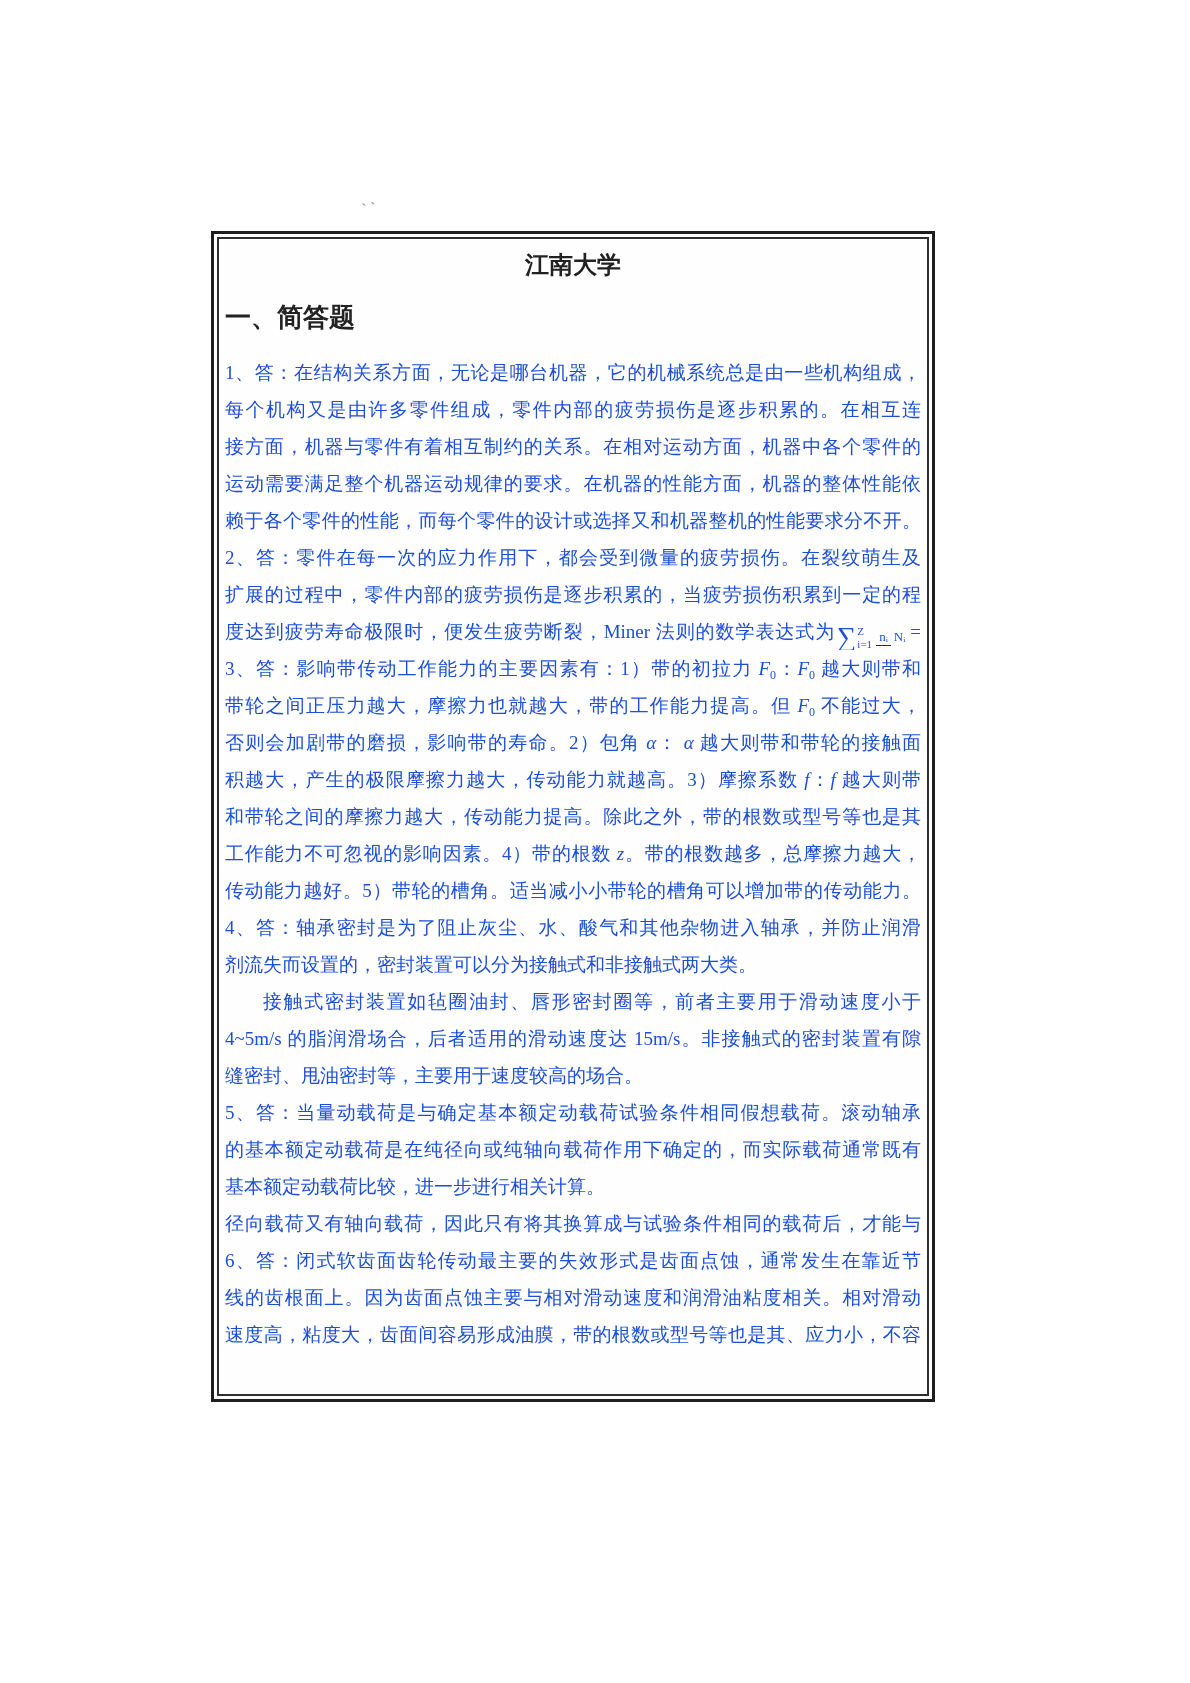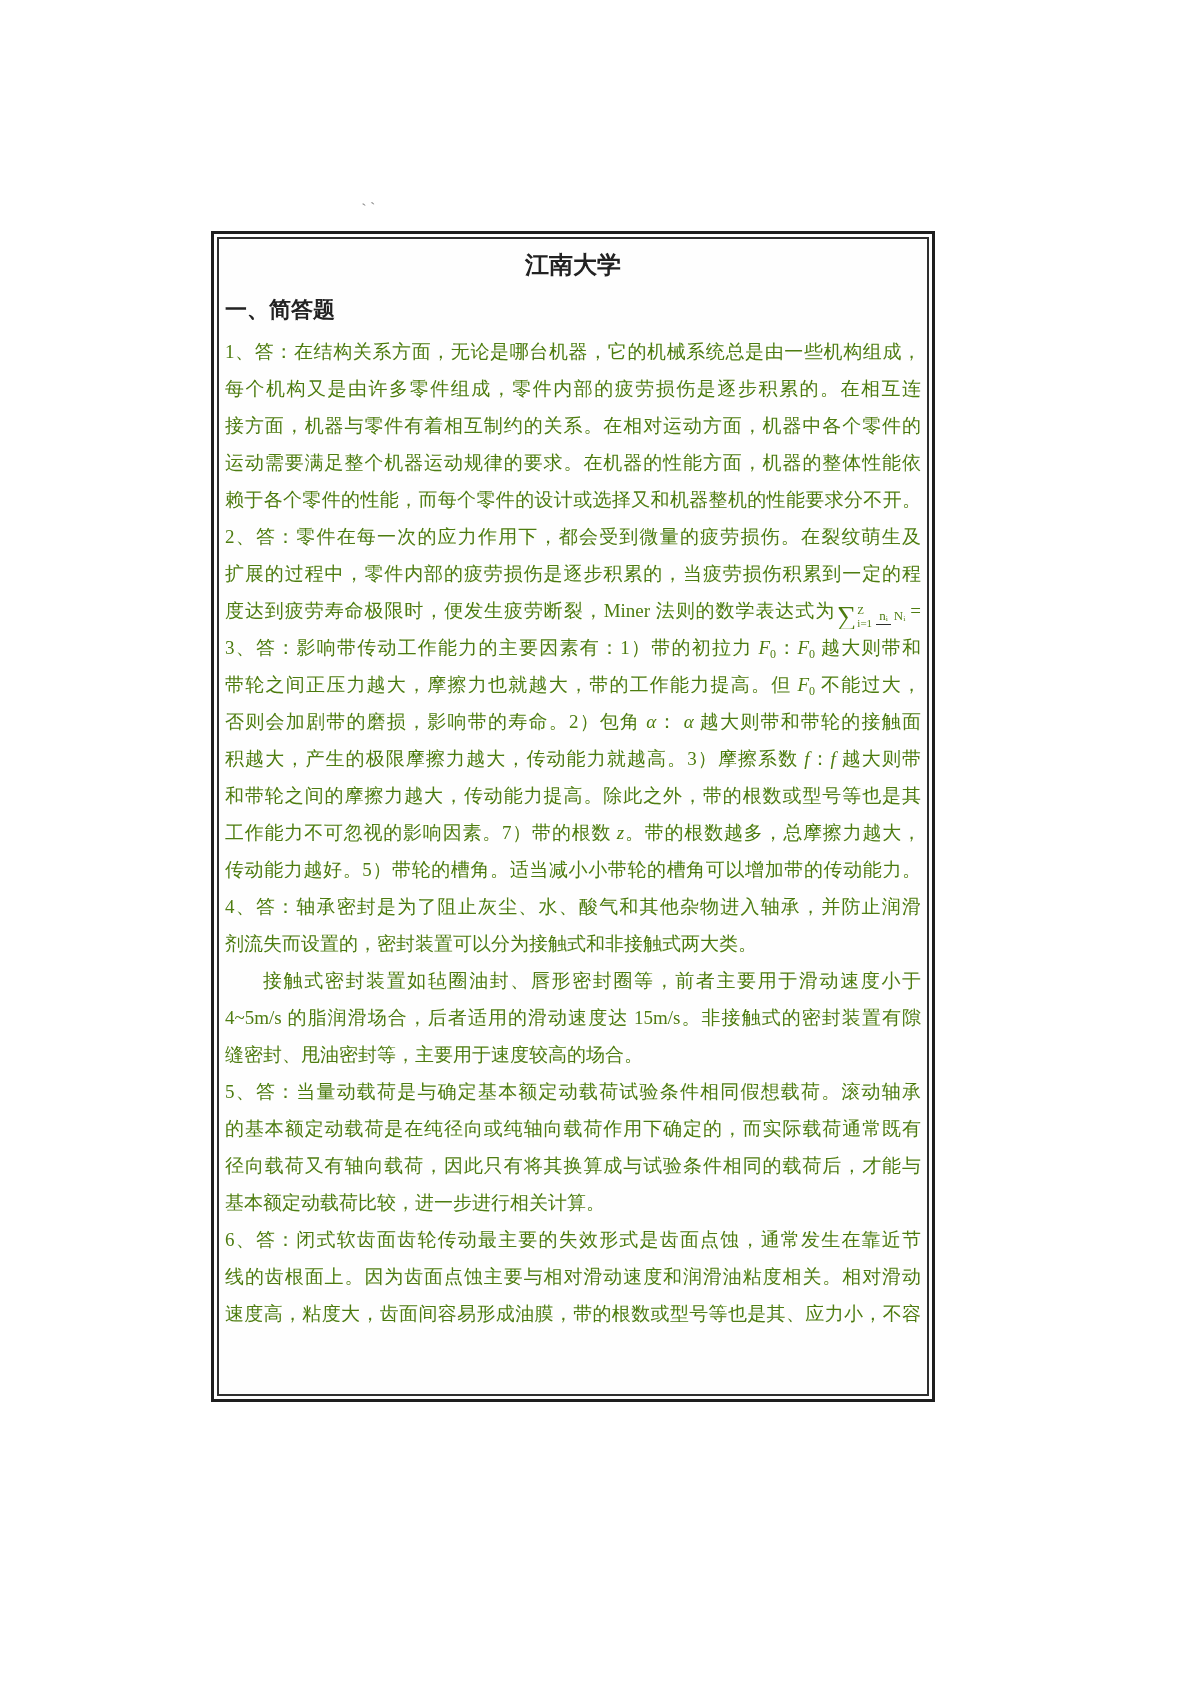--- a/index.html
+++ b/index.html
@@ -49,32 +49,32 @@
   }
   .doc-subtitle {
     margin-top: 17px;
     text-align: center;
     font-size: 23px;
     font-weight: bold;
     color: #222;
     line-height: 32px;
   }
   .section-heading {
-    margin-top: 14px;
-    font-size: 22px;
+    margin-top: 22px;
+    font-size: 26px;
     font-weight: bold;
     color: #222;
     line-height: 30px;
     padding-left: 2px;
   }
   .answer-body {
-    margin-top: 8px;
+    margin-top: 21px;
     font-size: 19px;
     line-height: 37px;
-    color: #4d7c0f;
+    color: #1d4ed8;
     padding: 0 2px;
   }
   .bline { height: 37px; overflow: hidden; }
   .bline.fill {
     text-align: justify;
     text-align-last: justify;
     text-justify: inter-character;
   }
   .bline.ind { text-indent: 38px; }
   .it { font-style: italic; font-family: "Liberation Serif", serif; }
@@ -132,30 +132,30 @@
               <span class="frac">
                 <span class="num">nᵢ</span>
                 <span class="den">Nᵢ</span>
               </span>
             </span><span>= 1。</span></div>
           <div class="bline fill"><span>3、答：影响带传动工作能力的主要因素有：1）带的初拉力 </span><span class="it">F</span><span class="sb">0</span><span>：</span><span class="it">F</span><span class="sb">0</span><span> 越大则带和</span></div>
           <div class="bline fill"><span>带轮之间正压力越大，摩擦力也就越大，带的工作能力提高。但 </span><span class="it">F</span><span class="sb">0</span><span> 不能过大，</span></div>
           <div class="bline fill"><span>否则会加剧带的磨损，影响带的寿命。2）包角 </span><span class="it">α</span><span>： </span><span class="it">α</span><span> 越大则带和带轮的接触面</span></div>
           <div class="bline fill"><span>积越大，产生的极限摩擦力越大，传动能力就越高。3）摩擦系数 </span><span class="it">f</span><span>：</span><span class="it">f</span><span> 越大则带</span></div>
           <div class="bline fill"><span>和带轮之间的摩擦力越大，传动能力提高。除此之外，带的根数或型号等也是其</span></div>
-          <div class="bline fill"><span>工作能力不可忽视的影响因素。7）带的根数 </span><span class="it">z</span><span>。带的根数越多，总摩擦力越大，</span></div>
+          <div class="bline fill"><span>工作能力不可忽视的影响因素。4）带的根数 </span><span class="it">z</span><span>。带的根数越多，总摩擦力越大，</span></div>
           <div class="bline fill"><span>传动能力越好。5）带轮的槽角。适当减小小带轮的槽角可以增加带的传动能力。</span></div>
           <div class="bline fill"><span>4、答：轴承密封是为了阻止灰尘、水、酸气和其他杂物进入轴承，并防止润滑</span></div>
           <div class="bline"><span>剂流失而设置的，密封装置可以分为接触式和非接触式两大类。</span></div>
           <div class="bline fill ind"><span>接触式密封装置如毡圈油封、唇形密封圈等，前者主要用于滑动速度小于</span></div>
           <div class="bline fill"><span>4~5m/s 的脂润滑场合，后者适用的滑动速度达 15m/s。非接触式的密封装置有隙</span></div>
           <div class="bline"><span>缝密封、甩油密封等，主要用于速度较高的场合。</span></div>
           <div class="bline fill"><span>5、答：当量动载荷是与确定基本额定动载荷试验条件相同假想载荷。滚动轴承</span></div>
           <div class="bline fill"><span>的基本额定动载荷是在纯径向或纯轴向载荷作用下确定的，而实际载荷通常既有</span></div>
+          <div class="bline"><span>基本额定动载荷比较，进一步进行相关计算。</span></div>
           <div class="bline fill"><span>径向载荷又有轴向载荷，因此只有将其换算成与试验条件相同的载荷后，才能与</span></div>
-          <div class="bline"><span>基本额定动载荷比较，进一步进行相关计算。</span></div>
           <div class="bline fill"><span>6、答：闭式软齿面齿轮传动最主要的失效形式是齿面点蚀，通常发生在靠近节</span></div>
           <div class="bline fill"><span>线的齿根面上。因为齿面点蚀主要与相对滑动速度和润滑油粘度相关。相对滑动</span></div>
           <div class="bline fill"><span>速度高，粘度大，齿面间容易形成油膜，带的根数或型号等也是其、应力小，不容</span></div>
         </div>
     </div>
   </div>
 </div>
 
 </body></html>

